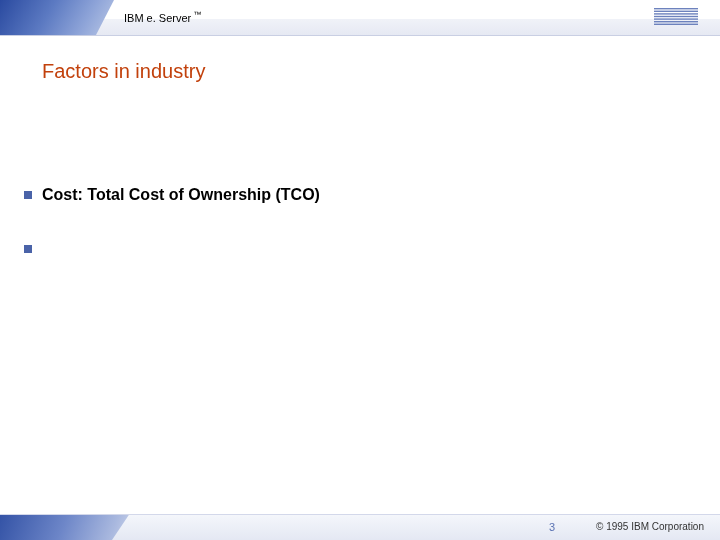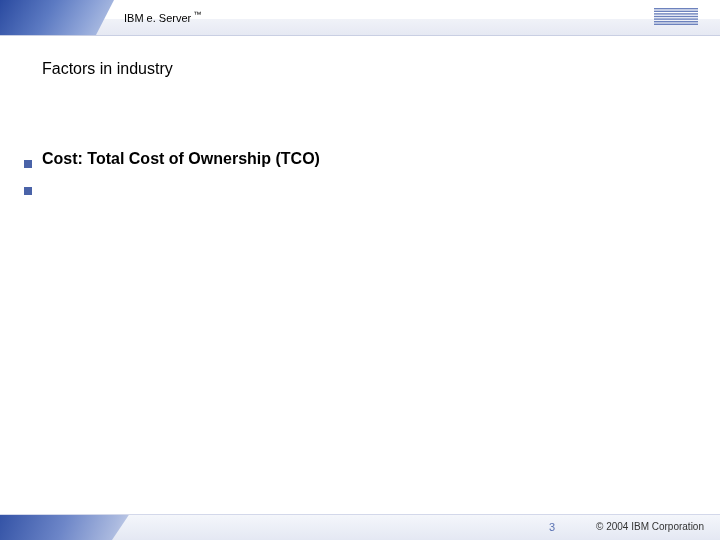--- a/index.html
+++ b/index.html
@@ -45,36 +45,37 @@
     position: absolute;
     right: 22px;
     top: 8px;
   }
 
   
   .slide-title {
     position: absolute;
     left: 42px;
     top: 60px;
-    font-size: 16px;
+    font-size: 20px;
     font-weight: 400;
-    color: #000000;
+    color: #c2410c;
   }
 
   
   .bullets {
     position: absolute;
     left: 24px;
     top: 150px;
     right: 24px;
   }
   .bullet {
     display: flex;
-    align-items: flex-end;
+    align-items: flex-start;
     margin-bottom: 14px;
+    margin-top: 36px;
   }
   .bullet-marker {
     width: 8px;
     height: 8px;
     background: #4a63a8;
     margin-top: 5px;
     margin-right: 10px;
     flex-shrink: 0;
   }
   .bullet-text {
@@ -148,14 +149,14 @@
     <div class="bullet-text">Cost: Total Cost of Ownership (TCO)</div>
   </div>
   <div class="bullet">
     <div class="bullet-marker"></div>
   </div>
 </div>
 
 <div class="footer">
   <div class="footer-stripe"></div>
   <div class="footer-page">3</div>
-  <div class="footer-copy">© 2004 IBM Corporation</div>
+  <div class="footer-copy">© 1995 IBM Corporation</div>
 </div>
 
 </body></html>

